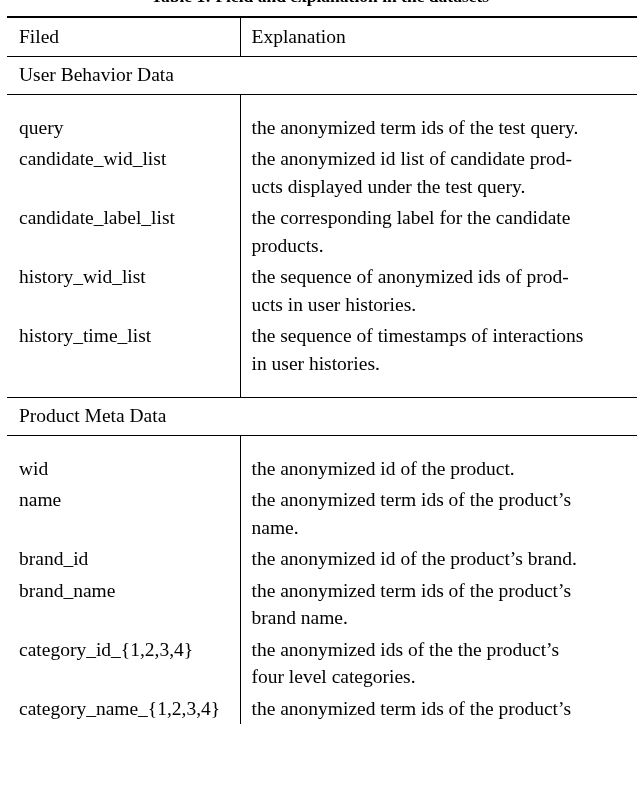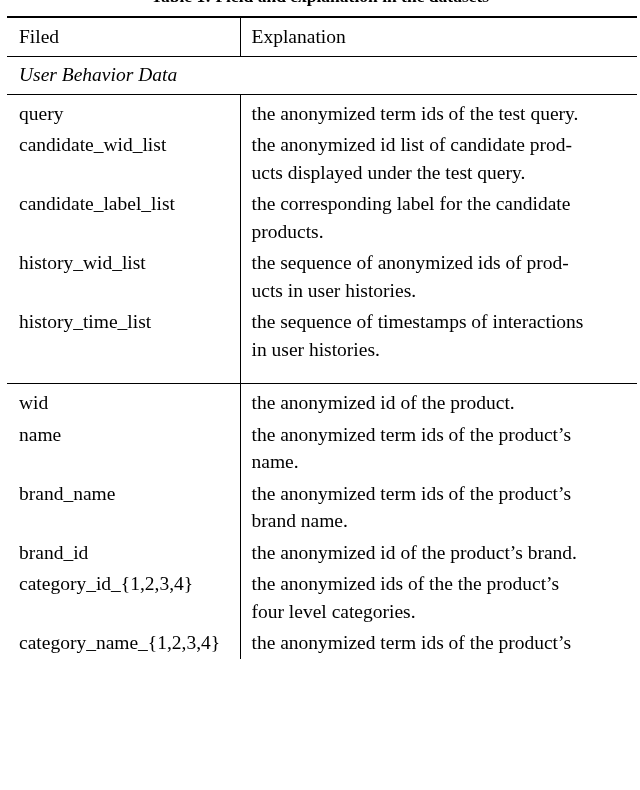--- a/index.html
+++ b/index.html
@@ -82,29 +82,28 @@
 
   
   .hdr .cell-field,
   .hdr .cell-expl {
     padding-top: 5px;
     padding-bottom: 6px;
   }
 
   
   .section-cell {
-    font-style: italic;
     padding: 4px 8px 5px 12px;
     border-right: none;
   }
 
   
   .first-after-rule .cell-field,
   .first-after-rule .cell-expl {
-    padding-top: 5px;
+    padding-top: 19px;
   }
 
   .last-row .cell-field,
   .last-row .cell-expl {
     padding-bottom: 20px;
   }
 
   .expl-line { display: block; }
 </style>
 </head>
@@ -157,44 +156,47 @@
               <span class="expl-line">ucts in user histories.</span>
             </td>
           </tr>
           <tr class="last-row">
             <td class="cell-field">history_time_list</td>
             <td class="cell-expl">
               <span class="expl-line">the sequence of timestamps of interactions</span>
               <span class="expl-line">in user histories.</span>
             </td>
           </tr>
+          <tr class="rule-thin">
+            <td class="section-cell" colspan="2">Product Meta Data</td>
+          </tr>
           <tr class="rule-thin first-after-rule">
             <td class="cell-field">wid</td>
             <td class="cell-expl">
               <span class="expl-line">the anonymized id of the product.</span>
             </td>
           </tr>
           <tr class="">
             <td class="cell-field">name</td>
             <td class="cell-expl">
               <span class="expl-line">the anonymized term ids of the product’s</span>
               <span class="expl-line">name.</span>
             </td>
           </tr>
           <tr class="">
+            <td class="cell-field">brand_id</td>
+            <td class="cell-expl">
+              <span class="expl-line">the anonymized id of the product’s brand.</span>
+            </td>
+          </tr>
+          <tr class="">
             <td class="cell-field">brand_name</td>
             <td class="cell-expl">
               <span class="expl-line">the anonymized term ids of the product’s</span>
               <span class="expl-line">brand name.</span>
-            </td>
-          </tr>
-          <tr class="">
-            <td class="cell-field">brand_id</td>
-            <td class="cell-expl">
-              <span class="expl-line">the anonymized id of the product’s brand.</span>
             </td>
           </tr>
           <tr class="">
             <td class="cell-field">category_id_{1,2,3,4}</td>
             <td class="cell-expl">
               <span class="expl-line">the anonymized ids of the the product’s</span>
               <span class="expl-line">four level categories.</span>
             </td>
           </tr>
           <tr class="">

